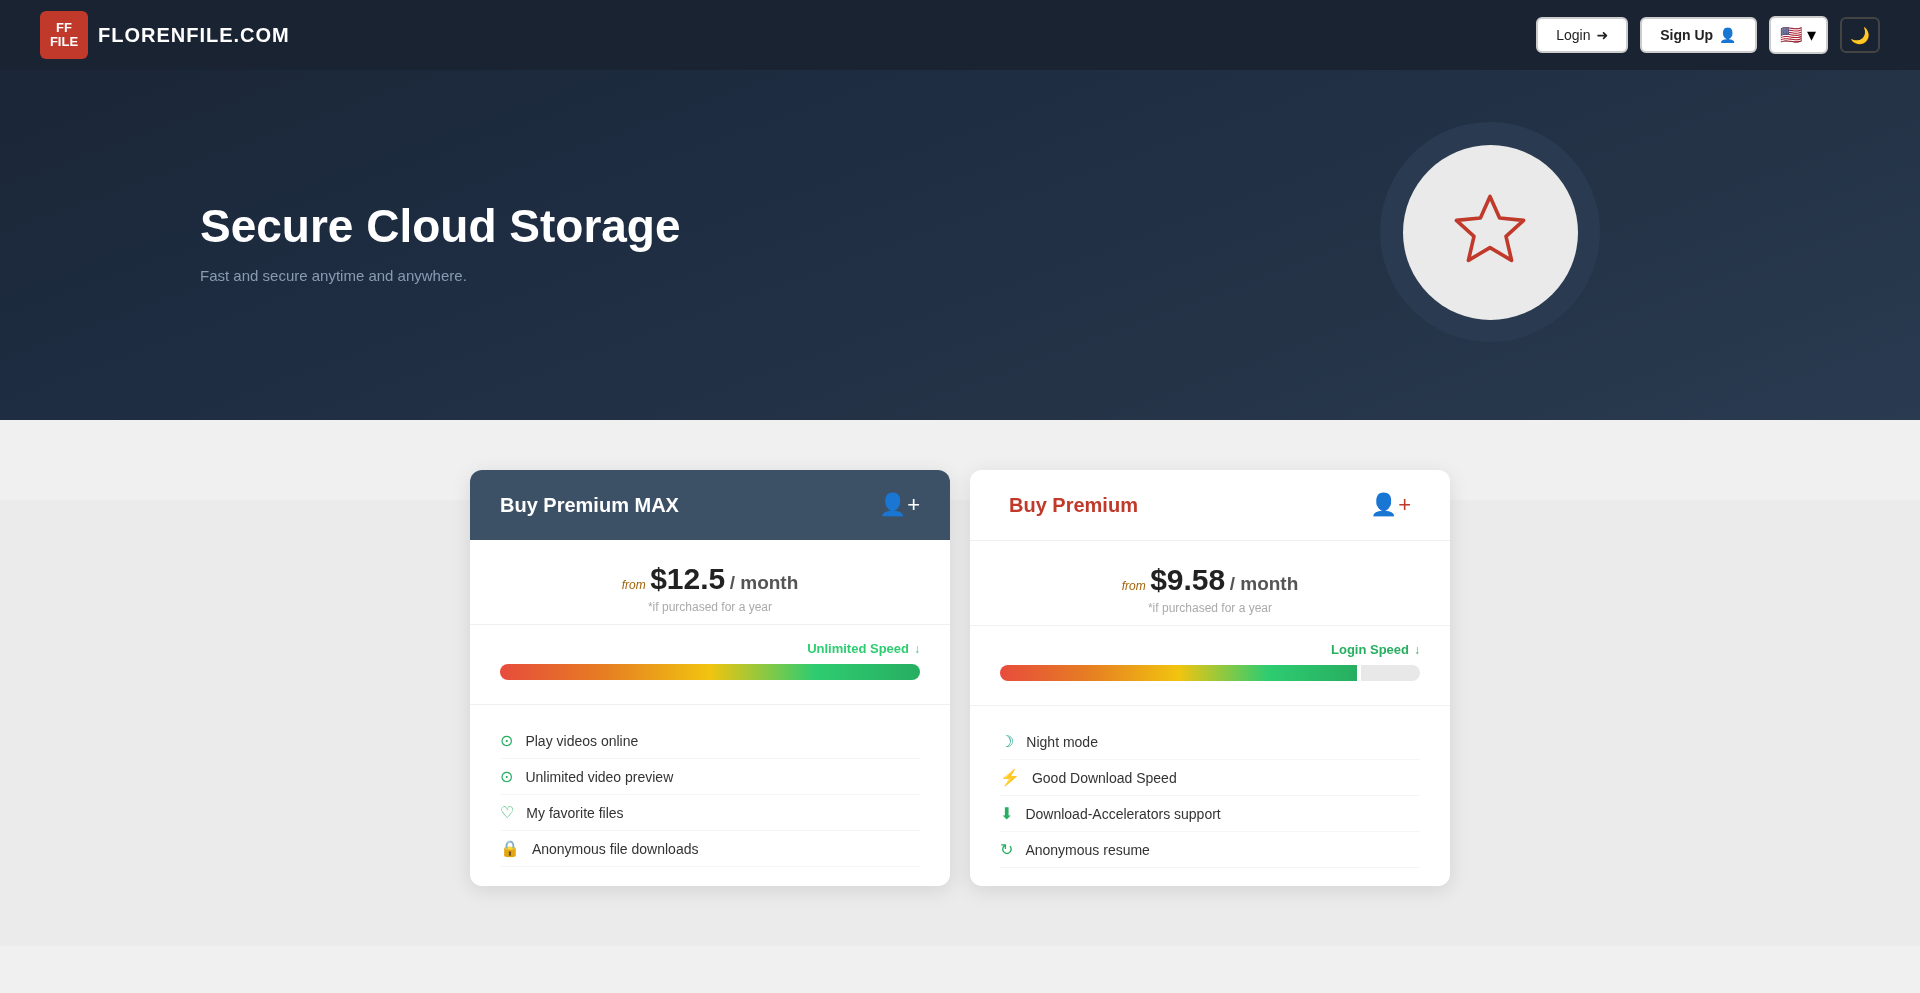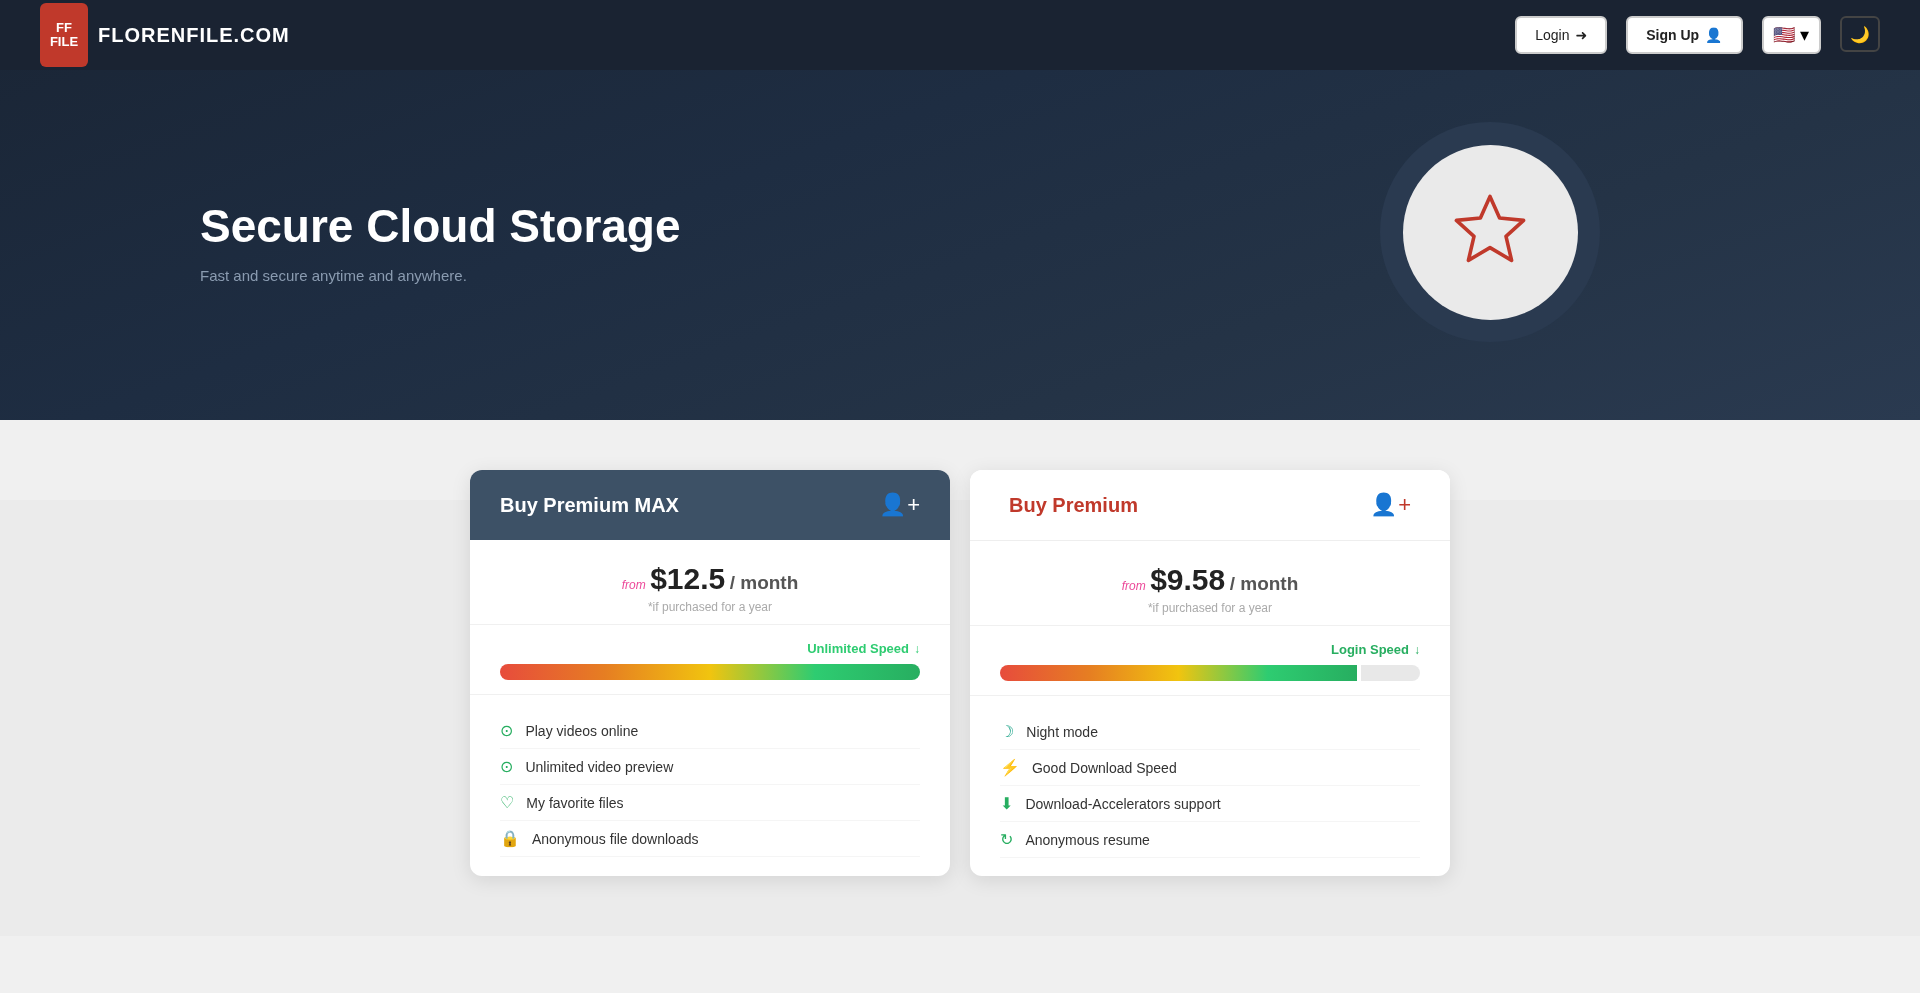--- a/index.html
+++ b/index.html
@@ -17,41 +17,42 @@
       padding: 0 40px;
       z-index: 100;
     }
     .logo-area {
       display: flex;
       align-items: center;
       gap: 10px;
     }
     .logo-icon {
       width: 48px;
-      height: 64px;
+      height: 48px;
       background: #c0392b;
       border-radius: 6px;
       display: flex;
       align-items: center;
       justify-content: center;
       color: white;
       font-weight: 900;
       font-size: 13px;
       line-height: 1.1;
       text-align: center;
     }
     .logo-text {
       color: white;
       font-size: 20px;
       font-weight: 600;
       letter-spacing: 1px;
     }
     .header-actions {
       display: flex;
-      gap: 19px;
+      align-items: center;
+      gap: 12px;
     }
     .btn-login {
       background: white;
       border: 2px solid #ccc;
       color: #222;
       padding: 8px 18px;
       border-radius: 6px;
       cursor: pointer;
       font-size: 14px;
       font-weight: 500;
@@ -228,41 +229,41 @@
     .user-icon-red {
       color: #c0392b;
       font-size: 22px;
     }
     .price-area {
       padding: 22px 30px 10px;
       text-align: center;
       border-bottom: 1px solid #f0f0f0;
     }
     .price-from {
-      color: #ec4899;
+      color: #a16207;
       font-size: 12px;
       font-style: italic;
     }
     .price-amount {
       color: #222;
       font-size: 30px;
       font-weight: 700;
     }
     .price-period {
       color: #555;
       font-size: 19px;
       font-weight: bold;
     }
     .price-note {
       color: #aaa;
       font-size: 12px;
       margin-top: 4px;
     }
     .speed-area {
-      padding: 16px 30px 14px;
+      padding: 16px 30px 24px;
       border-bottom: 1px solid #f0f0f0;
     }
     .speed-label {
       text-align: right;
       font-size: 13px;
       font-weight: 700;
       margin-bottom: 8px;
       display: flex;
       align-items: center;
       justify-content: flex-end;

